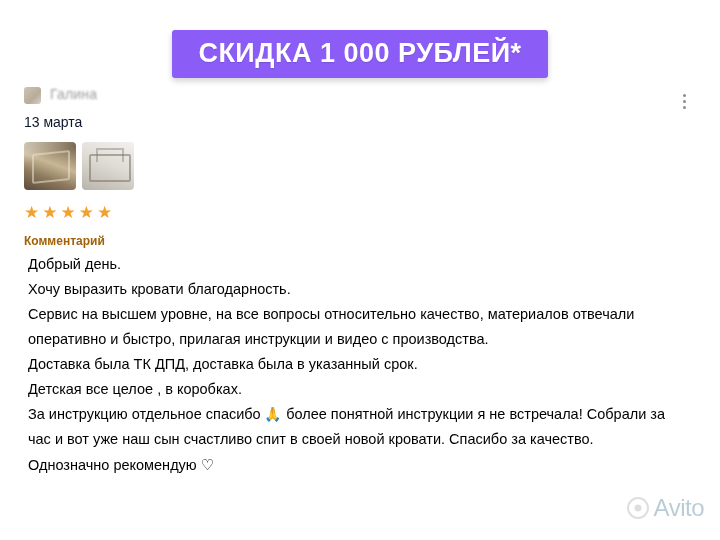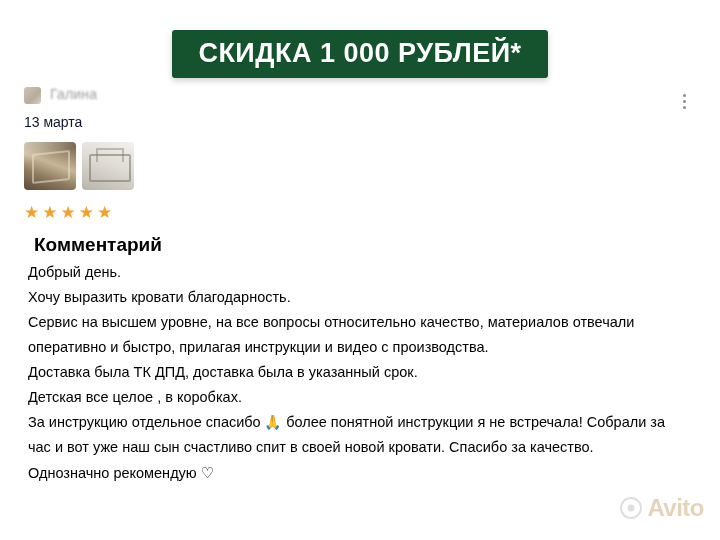--- a/index.html
+++ b/index.html
@@ -18,21 +18,21 @@
 
   .banner-wrap {
     position: absolute;
     top: 30px;
     left: 0;
     width: 720px;
     display: flex;
     justify-content: center;
   }
   .banner {
-    background: #14532d;
+    background: #8b5cf6;
     border-radius: 3px;
     padding: 9px 26px 11px 26px;
     box-shadow: 0 3px 6px rgba(0,0,0,0.18);
   }
   .banner-text {
     color: #ffffff;
     font-size: 27px;
     font-weight: bold;
     letter-spacing: 0.5px;
     line-height: 1.05;
@@ -154,24 +154,23 @@
   }
   .deal-text {
     margin-left: 12px;
     font-size: 14.5px;
     color: #1f1f1f;
     white-space: nowrap;
   }
 
   .comment-title {
     margin-top: 13px;
-    font-size: 19px;
+    font-size: 12px;
     font-weight: bold;
-    color: #000000;
-    margin-left: 10px;
+    color: #a16207;
   }
 
   .body-lines {
     margin-top: 6px;
   }
   .body-lines p {
     margin: 0 0 4px 4px;
     font-size: 14.5px;
     line-height: 1.45;
     color: #000000;
@@ -206,22 +205,22 @@
     top: 50%;
     width: 7px;
     height: 7px;
     background: #8d8d8d;
     border-radius: 50%;
     transform: translate(-50%,-50%);
   }
   .wm-text {
     margin-left: 5px;
     font-size: 24px;
-    font-weight: bold;
-    color: #a16207;
+    font-weight: normal;
+    color: #0c4a6e;
     letter-spacing: -0.5px;
   }
 </style>
 </head>
 <body>
 
 <div class="banner-wrap">
   <div class="banner">
     <div class="banner-text">СКИДКА 1 000 РУБЛЕЙ*</div>
   </div>

